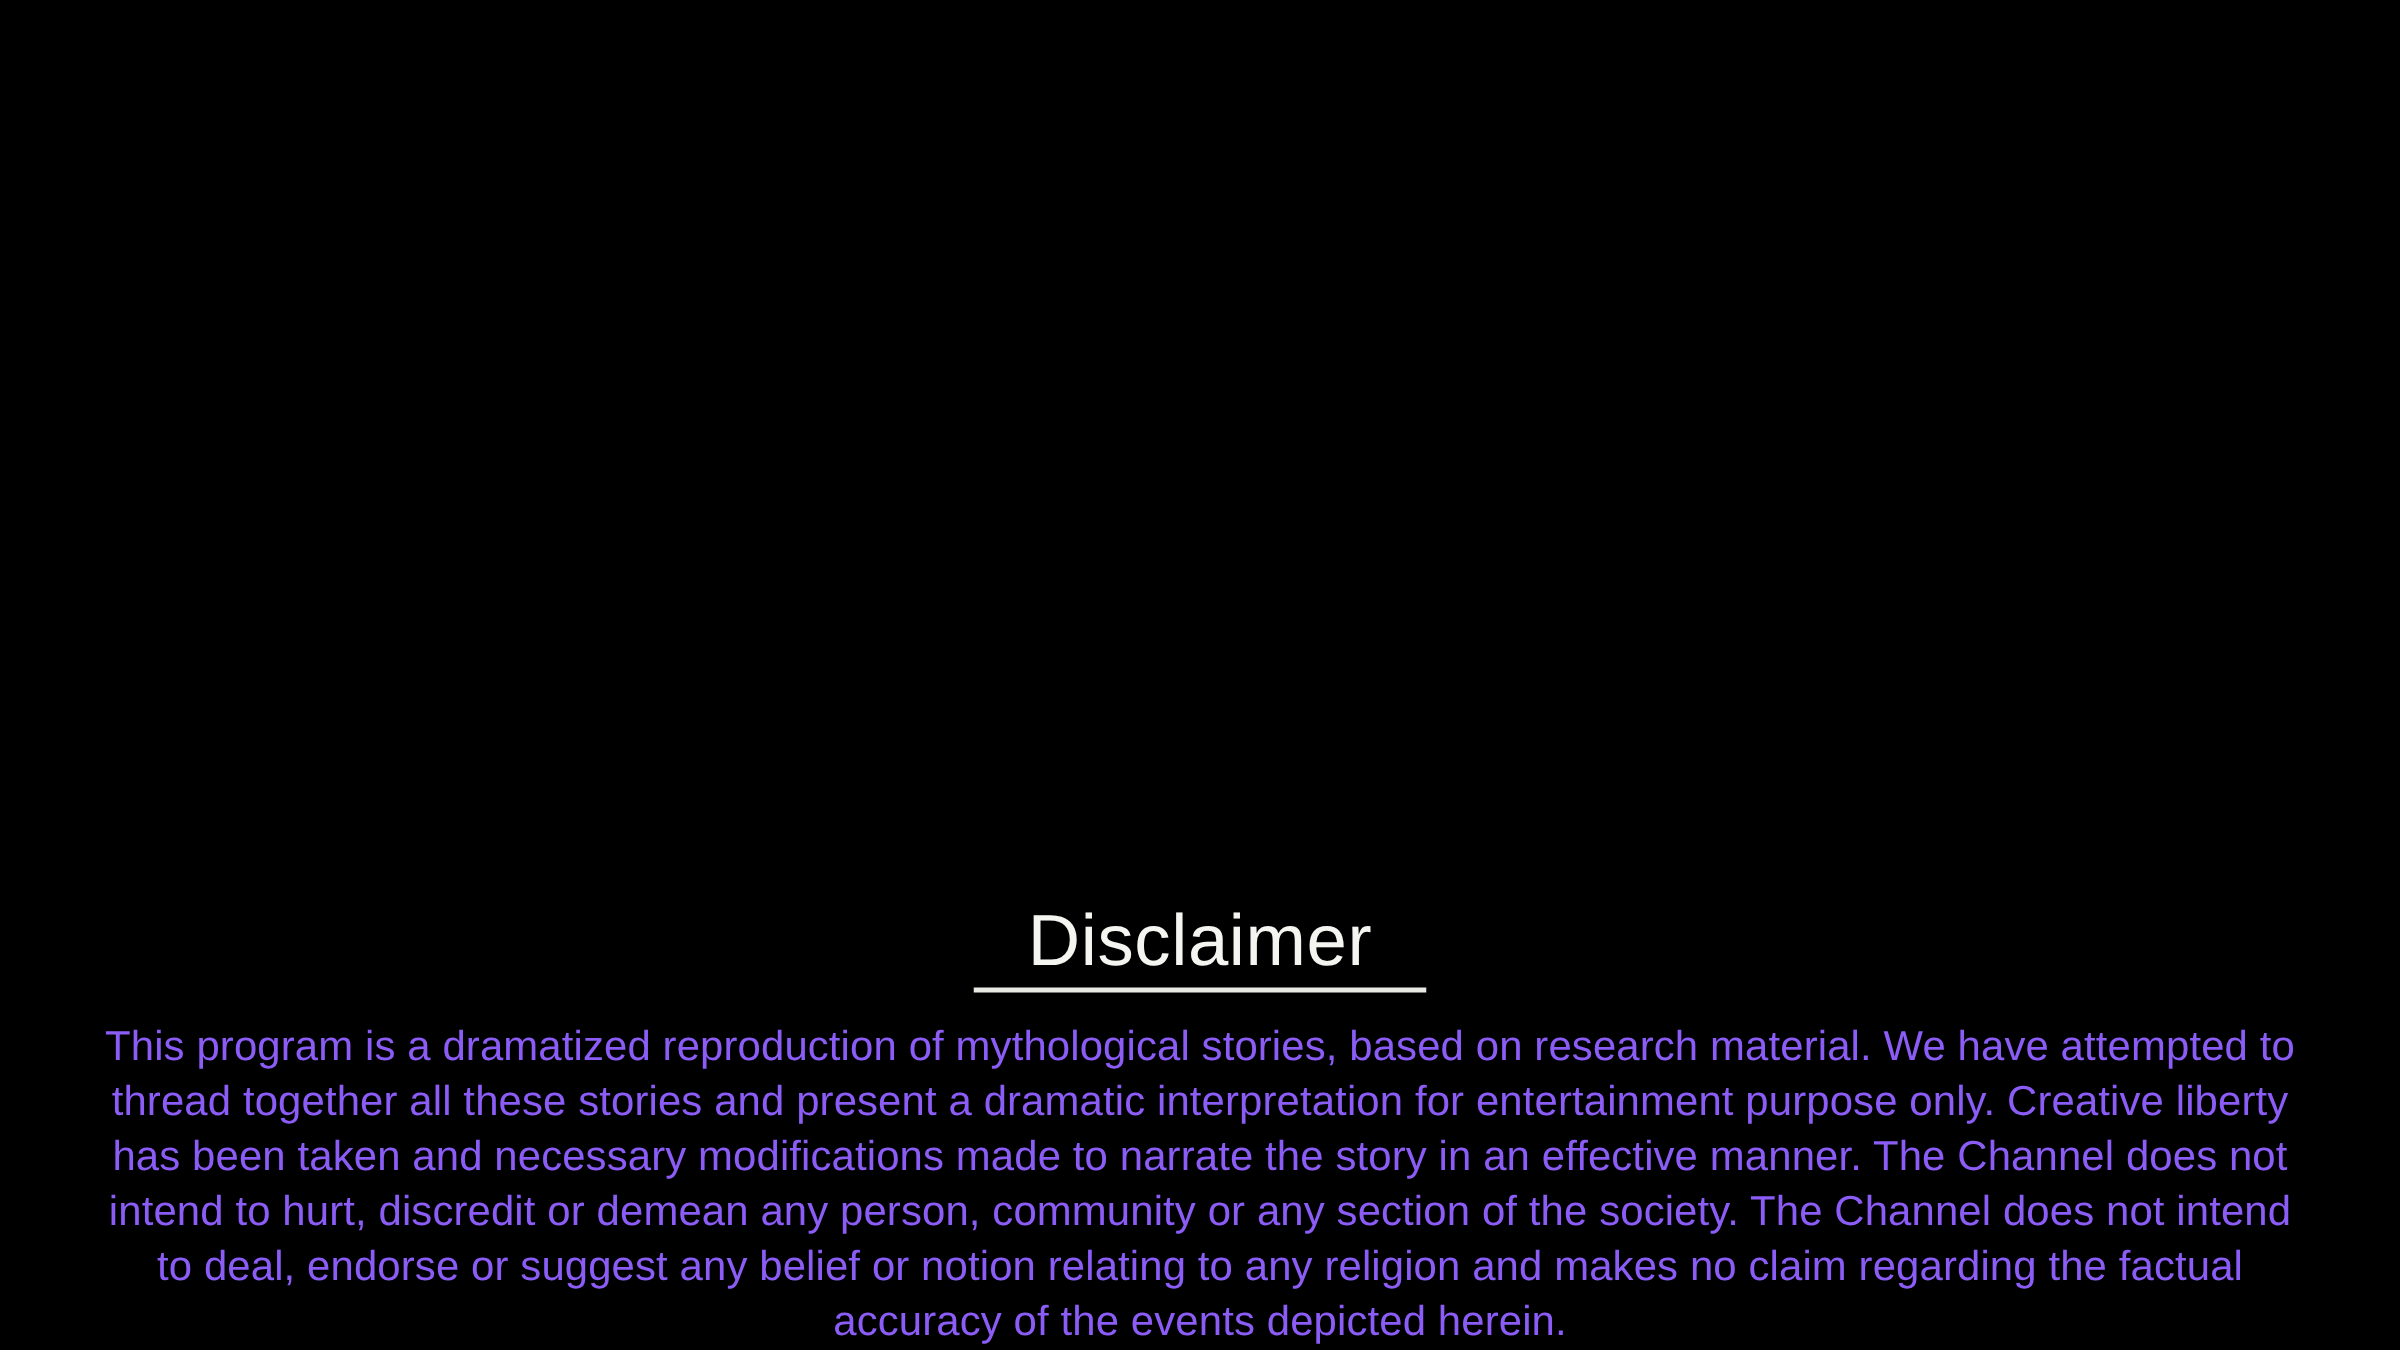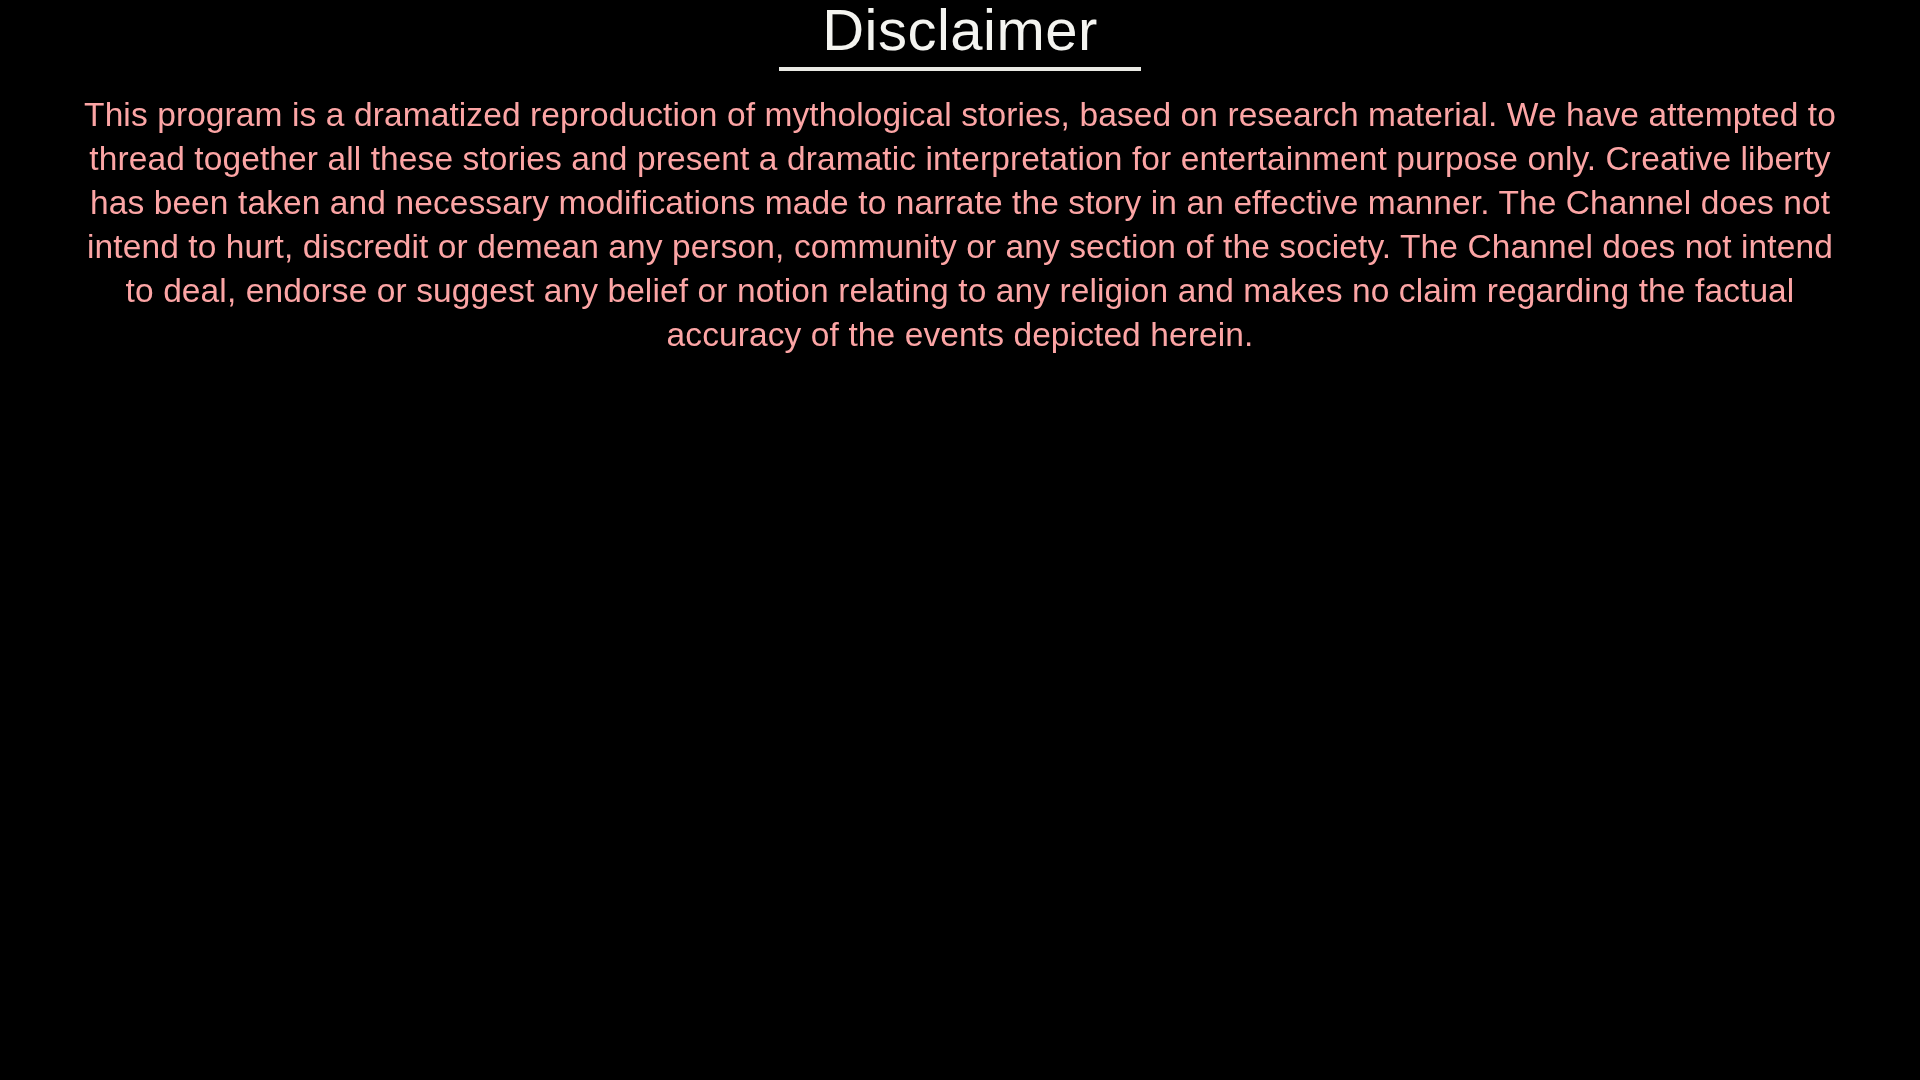--- a/index.html
+++ b/index.html
@@ -22,21 +22,21 @@
   }
   .disclaimer-block {
     position: absolute;
     left: 0;
     top: 0;
     width: 1920px;
     height: 1080px;
     display: flex;
     flex-direction: column;
     align-items: center;
-    justify-content: flex-start;
+    justify-content: flex-end;
   }
   .title-wrap {
     display: flex;
     flex-direction: column;
     align-items: center;
     margin-bottom: 14px;
   }
   .title {
     font-size: 58px;
     font-weight: 400;
@@ -49,21 +49,21 @@
     width: 362px;
     height: 4px;
     background: #e9e9e4;
     margin-top: 6px;
   }
   .body-text {
     width: 1760px;
     text-align: center;
     font-size: 33.5px;
     line-height: 44px;
-    color: #fca5a5;
+    color: #8b5cf6;
     letter-spacing: 0.1px;
     margin-top: 8px;
     text-align-last: center;
   }
 </style>
 </head>
 <body>
 
 <div class="screen">
   <div class="disclaimer-block">

